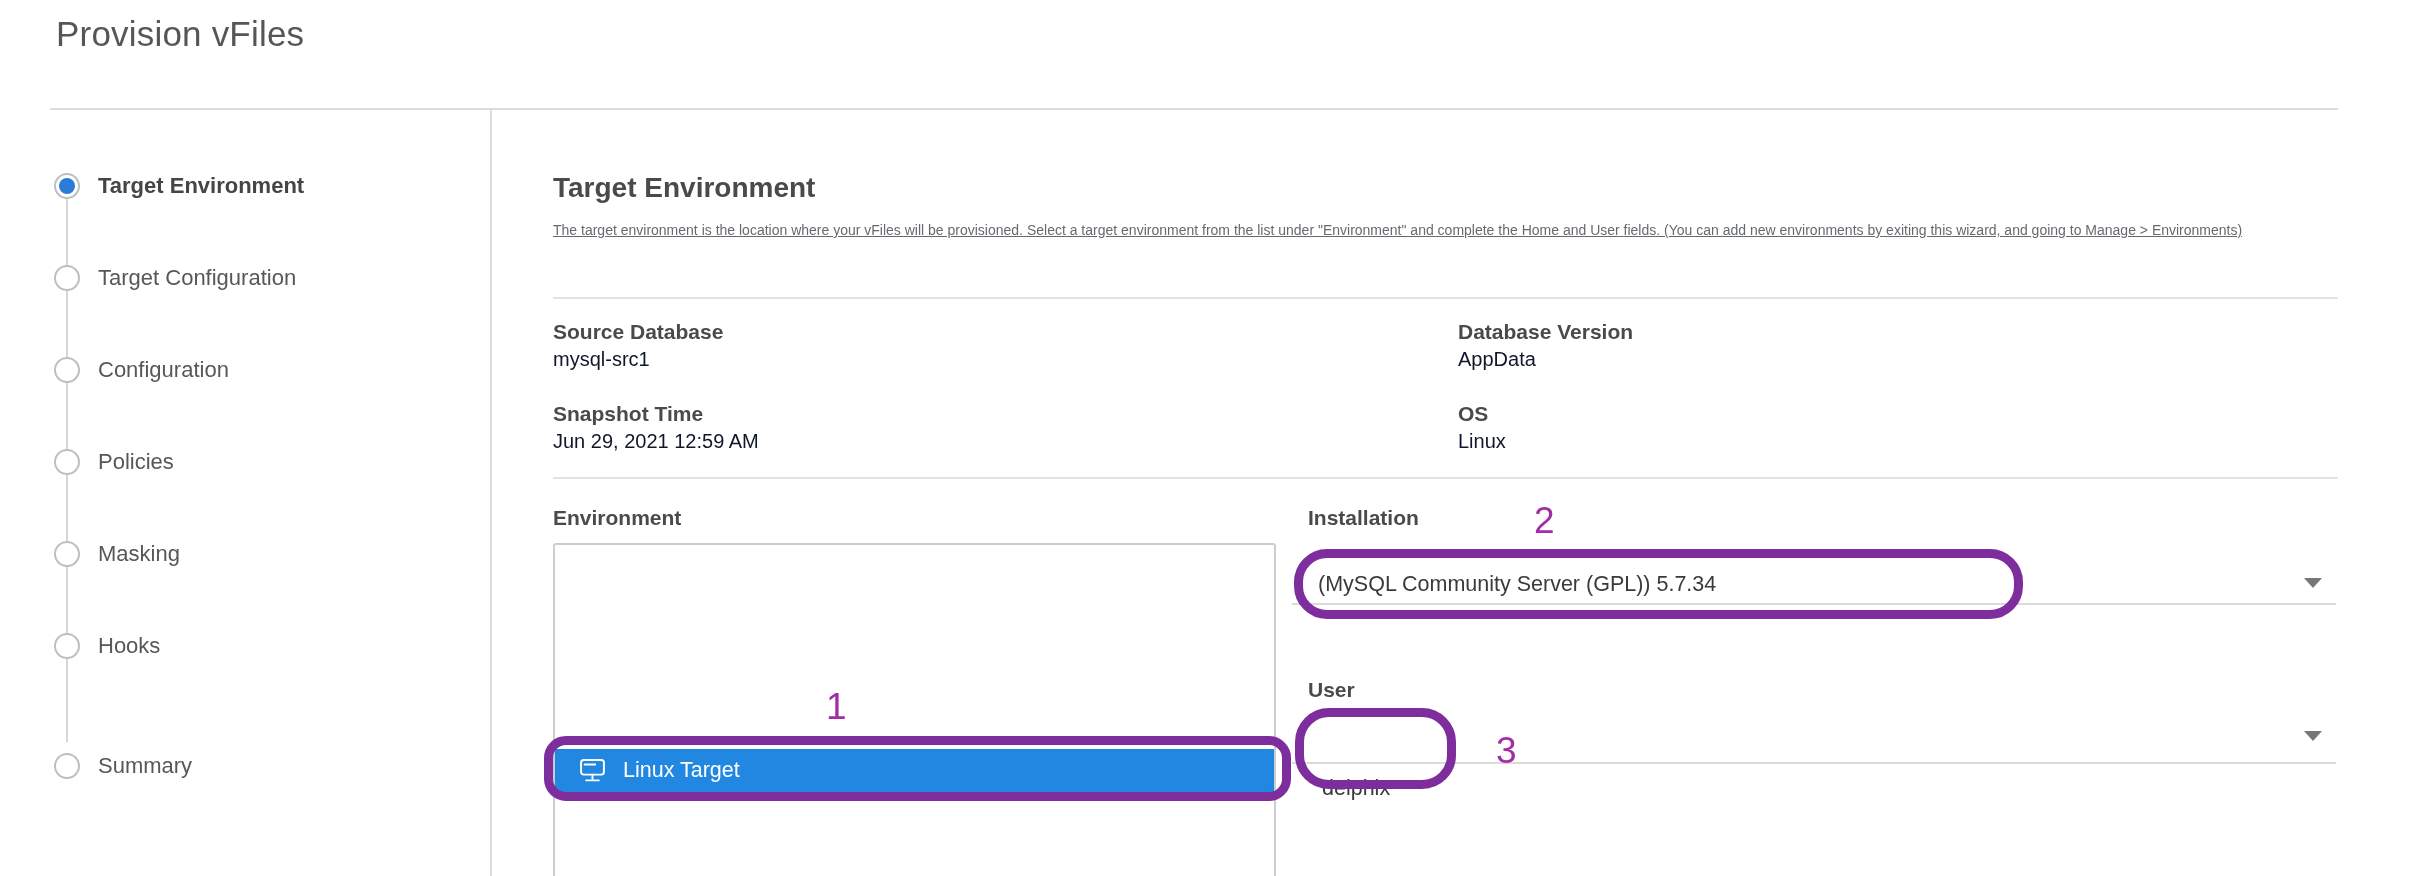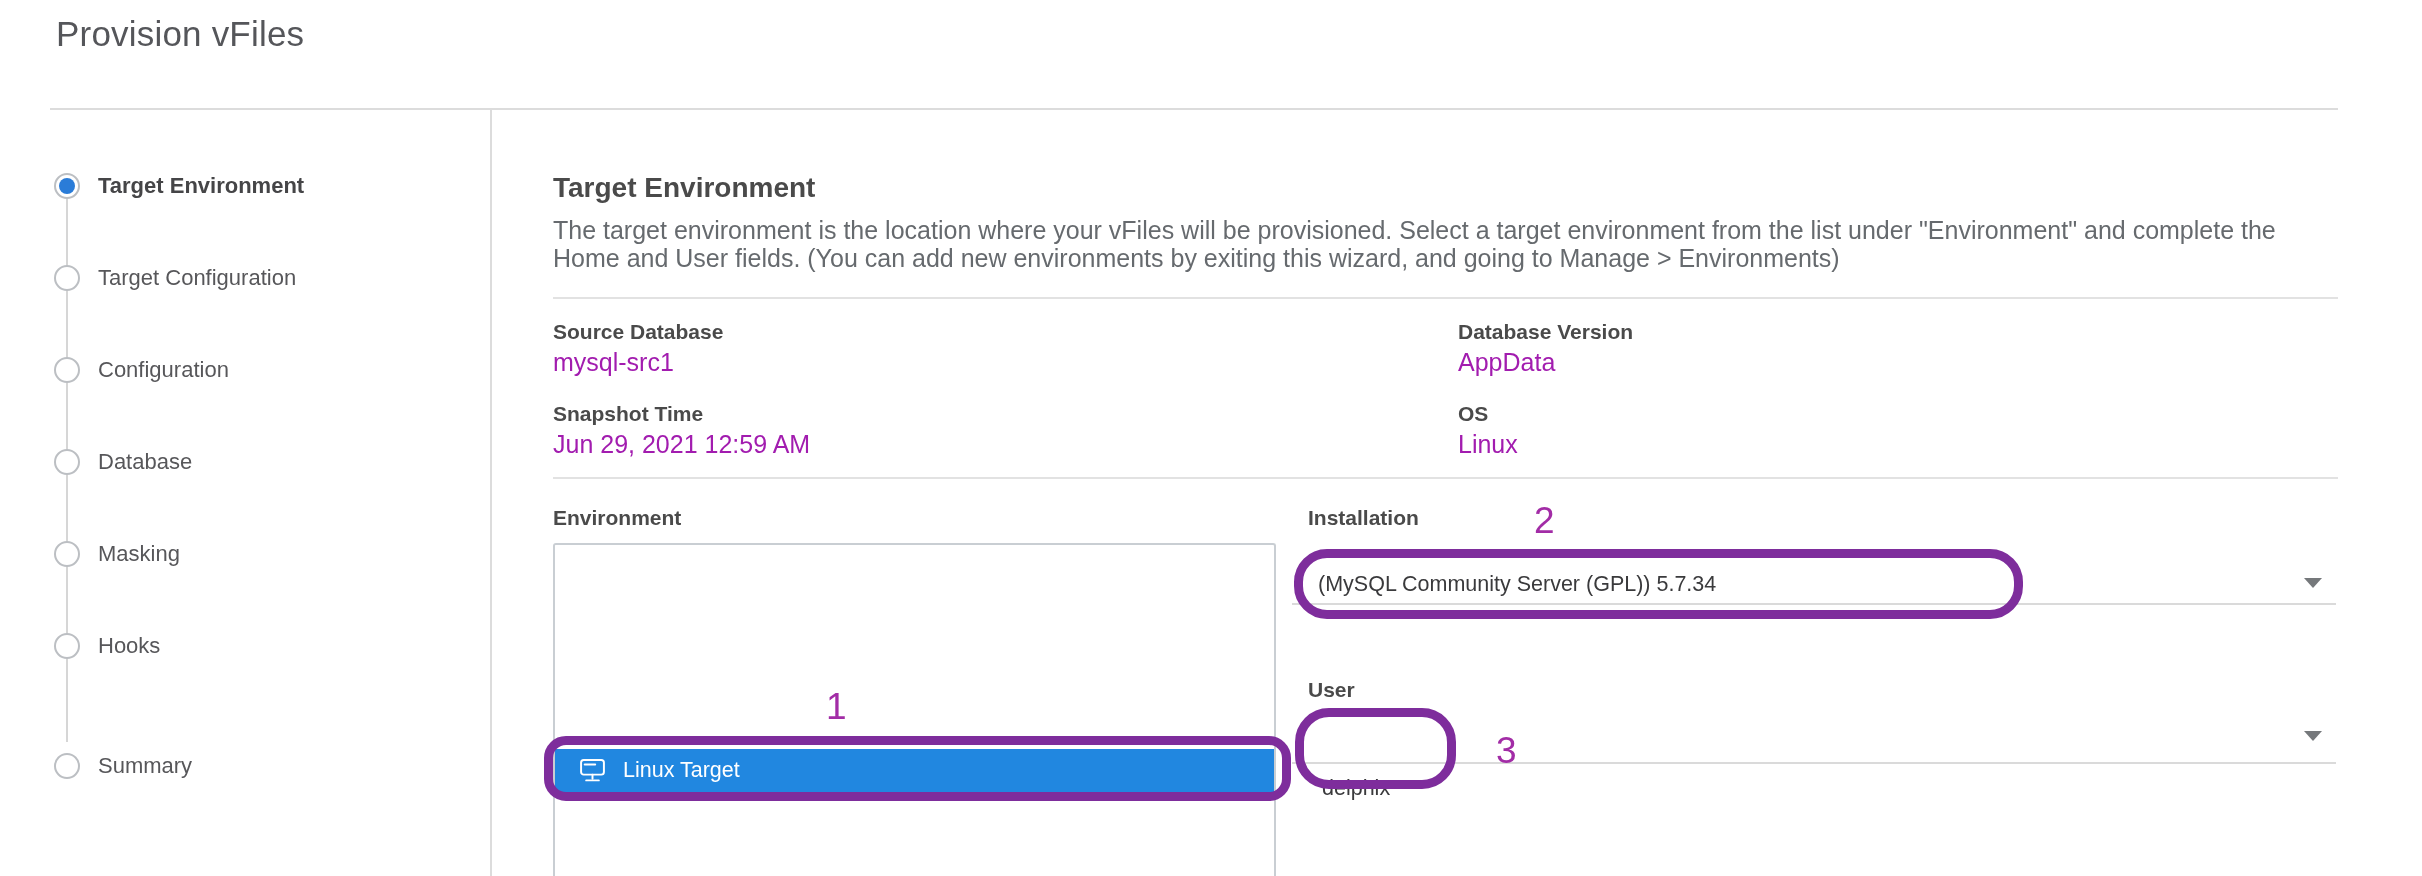--- a/index.html
+++ b/index.html
@@ -16,24 +16,24 @@
   .v-div{left:490px; top:109px; width:0; height:767px; border-left:2px solid #dcdcdc;}
   
   .connector{left:66px; top:190px; width:2px; height:552px; background:#d6d6d6;}
   .step{left:54px; height:36px; display:flex; align-items:center; gap:18px; cursor:default;}
   .dot{width:22px; height:22px; border-radius:50%; border:2px solid #bcbfc3; background:#fff; flex:0 0 auto; position:relative;}
   .dot.active::after{content:""; position:absolute; left:3px; top:3px; width:16px; height:16px; border-radius:50%; background:#2a7cd8;}
   .step-label{font-size:22px; color:#57575a; white-space:nowrap;}
   .step.active .step-label{font-weight:bold; color:#454547;}
   
   .heading{left:553px; top:172px; font-size:28px; font-weight:bold; color:#4a4a4a;}
-  .desc{left:553px; top:216px; width:1790px; font-size:25px; line-height:28px; color:#666a6e;}
+  .desc{left:553px; top:216px; width:1790px; font-size:14px; line-height:28px; color:#666a6e;text-decoration:underline;}
   .rule{height:0; border-top:2px solid #e2e2e2; left:553px; width:1785px;}
   .lbl{font-size:21px; font-weight:bold; color:#4a4a4a; white-space:nowrap;}
-  .val{font-size:25px; color:#a21caf; white-space:nowrap;}
+  .val{font-size:20px; color:#0f172a; white-space:nowrap;}
   
   .env-box{left:553px; top:543px; width:723px; height:334px; border:2px solid #c9ced3; border-bottom:none; border-radius:3px 3px 0 0; box-sizing:border-box; background:#fff;}
   .filter-wrap{position:absolute; left:15px; top:16px; width:692px; height:52px; border:2px solid #c6ccd3; border-radius:6px; box-sizing:border-box; background:#fff; display:flex; align-items:center;}
   .filter-input{flex:1; border:none; outline:none; font-family:inherit; font-size:21px; color:#444; padding:0 0 0 21px; background:transparent;}
   .filter-input::placeholder{color:#9aa0a6;}
   .funnel{margin-right:18px; flex:0 0 auto;}
   .env-row{position:absolute; left:0; width:719px; height:43px; display:flex; align-items:center; gap:17px; padding-left:24px; box-sizing:border-box; font-size:21.5px; color:#555; cursor:pointer;}
   .env-row .host-ic{color:#8b8f93;}
   .env-row.selected{background:#2187e0; color:#ffffff;}
   .env-row.selected .host-ic{color:#ffffff;}
@@ -63,21 +63,21 @@
   <div class="abs step" style="top:260px;">
     <span class="dot"></span>
     <span class="step-label">Target Configuration</span>
   </div>
   <div class="abs step" style="top:352px;">
     <span class="dot"></span>
     <span class="step-label">Configuration</span>
   </div>
   <div class="abs step" style="top:444px;">
     <span class="dot"></span>
-    <span class="step-label">Database</span>
+    <span class="step-label">Policies</span>
   </div>
   <div class="abs step" style="top:536px;">
     <span class="dot"></span>
     <span class="step-label">Masking</span>
   </div>
   <div class="abs step" style="top:628px;">
     <span class="dot"></span>
     <span class="step-label">Hooks</span>
   </div>
   <div class="abs step" style="top:748px;">

